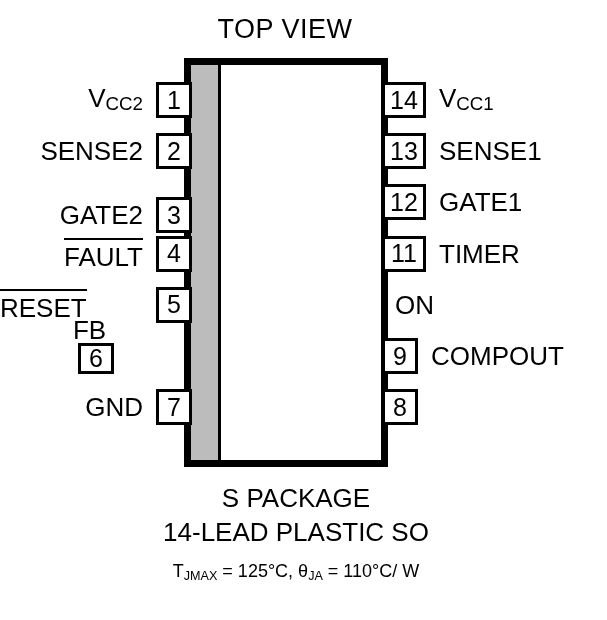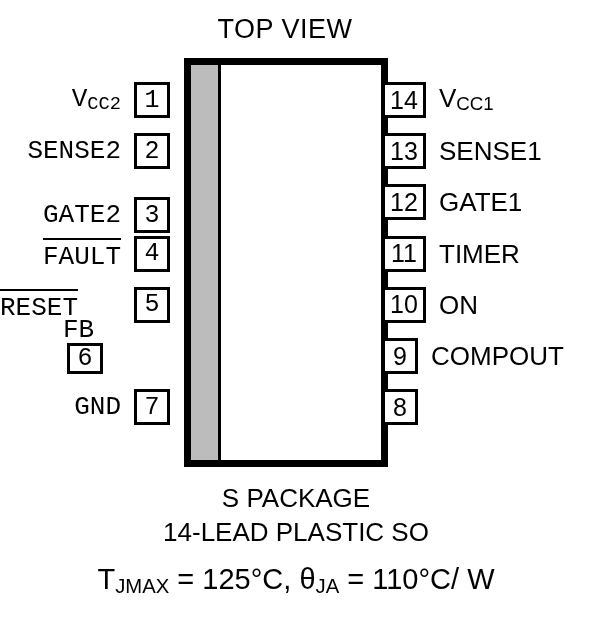--- a/index.html
+++ b/index.html
@@ -64,21 +64,21 @@
     position: absolute;
     height: 36px;
     display: flex;
     align-items: center;
   }
   .pin-row.left {
     right: 607px;
     left: 0;
     justify-content: flex-end;
   }
-  .pin-row.left  { width: 170px; left: 0; font-family: Liberation Mono, monospace; }
+  .pin-row.left  { width: 192px; left: 0; }
   .pin-row.right { width: 397px; left: 382px; }
 
   .pin-box {
     box-sizing: border-box;
     border: 3px solid #000000;
     background: #ffffff;
     height: 36px;
     min-width: 36px;
     padding: 0 3px;
     display: flex;
@@ -121,21 +121,21 @@
     width: 592px;
     text-align: center;
   }
   .footer-line {
     font-size: 26px;
     line-height: 1.32;
     white-space: nowrap;
   }
   .footer-line.thermal {
     margin-top: 10px;
-    font-size: 29px;
+    font-size: 18px;
   }
   .footer-line sub {
     font-size: 0.70em;
     vertical-align: -0.2em;
   }
 </style>
 </head>
 <body>
 
 <div id="diagram">
@@ -188,21 +188,20 @@
       </div>
       <div class="pin-row right" style="top: 184.4px;">
         <div class="pin-box wide">12</div>
         <span class="pin-label"><span>GATE1</span></span>
       </div>
       <div class="pin-row right" style="top: 235.6px;">
         <div class="pin-box wide">11</div>
         <span class="pin-label"><span>TIMER</span></span>
       </div>
       <div class="pin-row right" style="top: 286.8px;">
-        <div class="pin-box wide">10</div>
         <span class="pin-label"><span>ON</span></span>
       </div>
       <div class="pin-row right" style="top: 338px;">
         <div class="pin-box">9</div>
         <span class="pin-label"><span>COMPOUT</span></span>
       </div>
       <div class="pin-row right" style="top: 389.2px;">
         <div class="pin-box">8</div>
       </div>
     </div>

